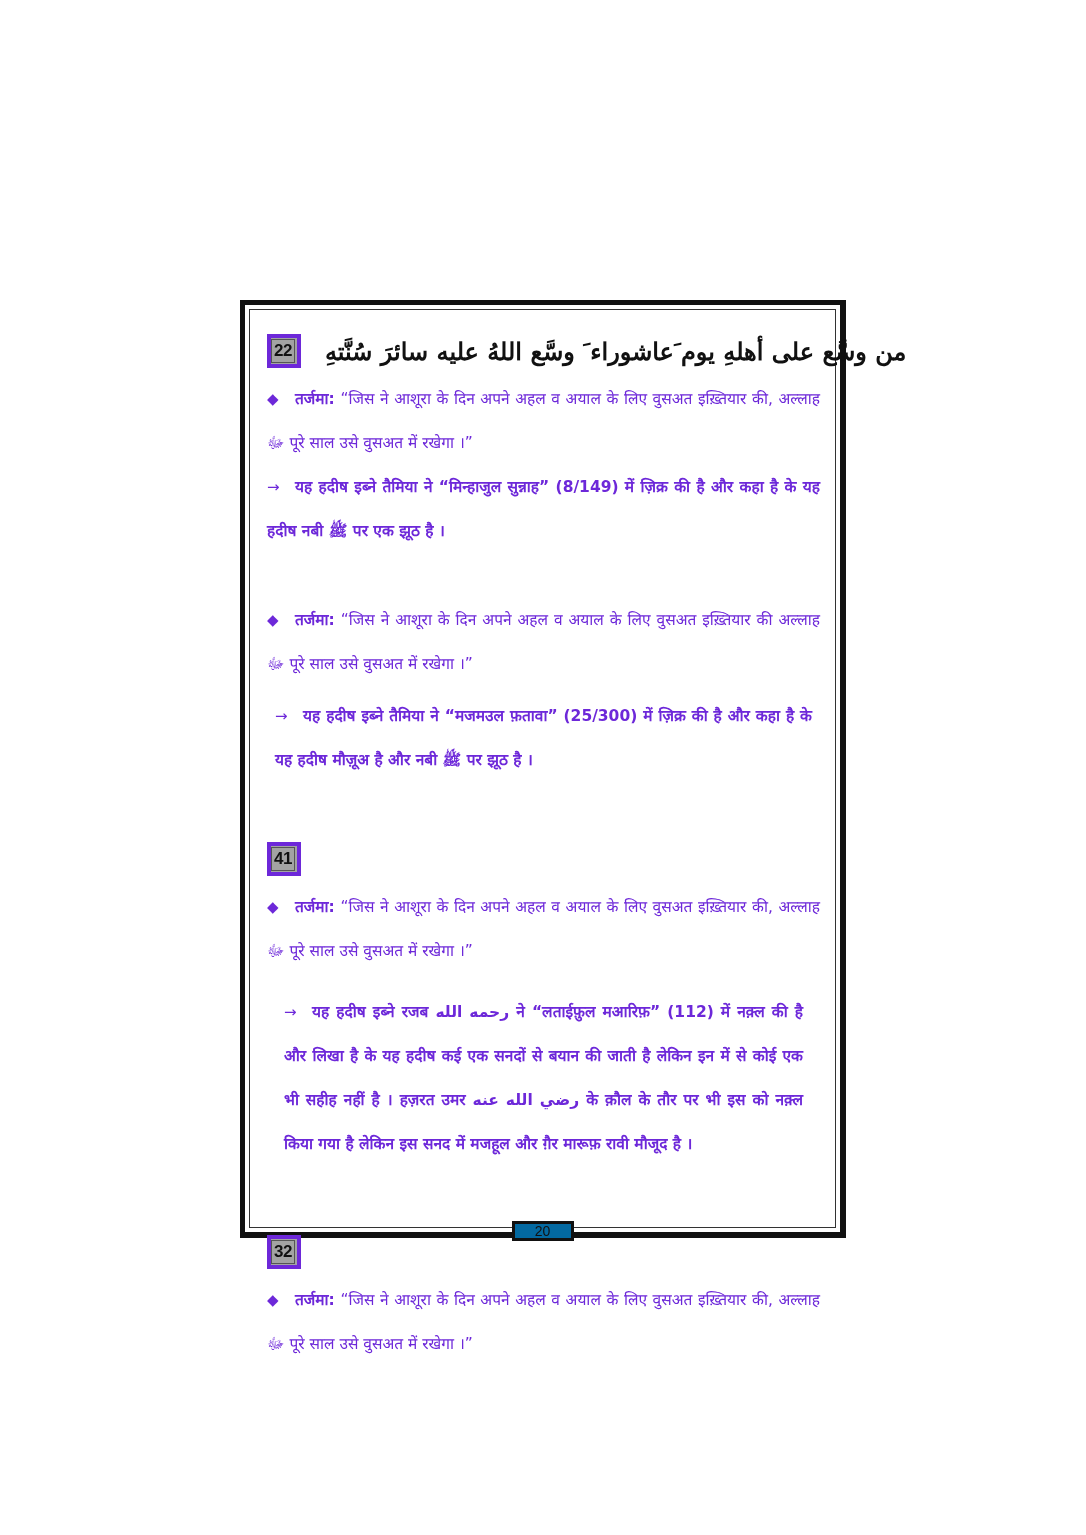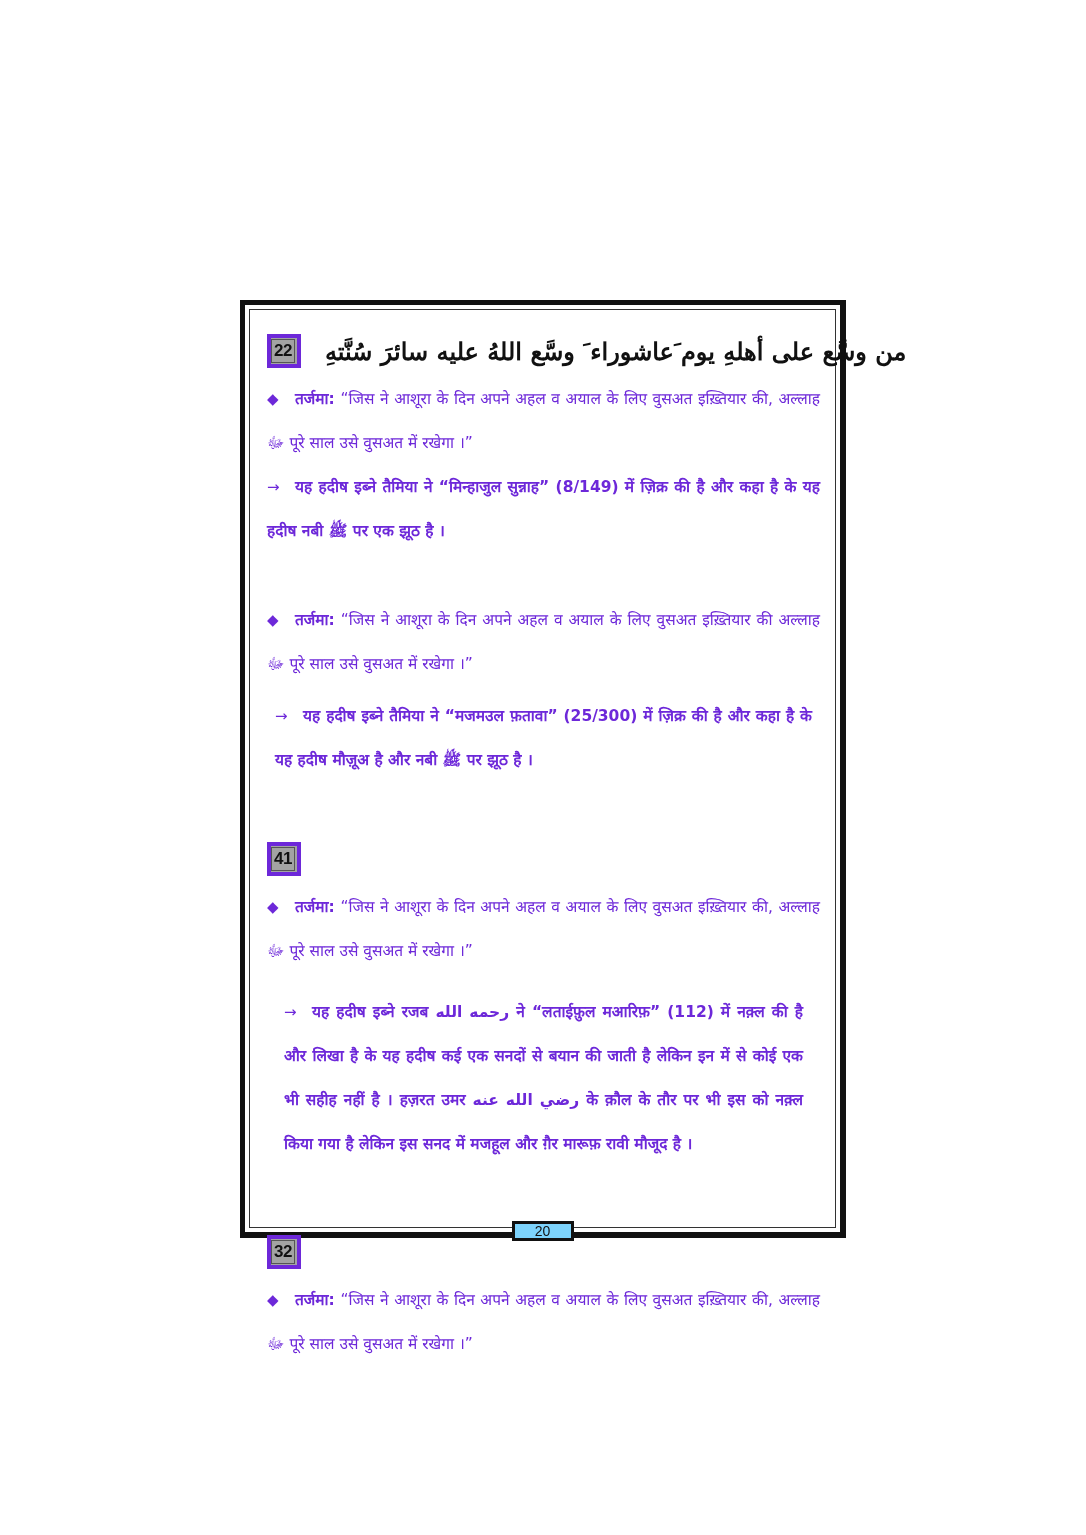--- a/index.html
+++ b/index.html
@@ -109,21 +109,21 @@
       height: 45px;
     }
     .page-number {
       position: absolute;
       left: 50%;
       bottom: -9px;
       transform: translateX(-50%);
       width: 62px;
       height: 20px;
       border: 3px solid #111111;
-      background: #7dd3fc;
+      background: #0369a1;
       box-sizing: border-box;
       display: flex;
       align-items: center;
       justify-content: center;
       font-family: "Liberation Sans", sans-serif;
       font-size: 14px;
       color: #111111;
     }
   </style>
 </head>

